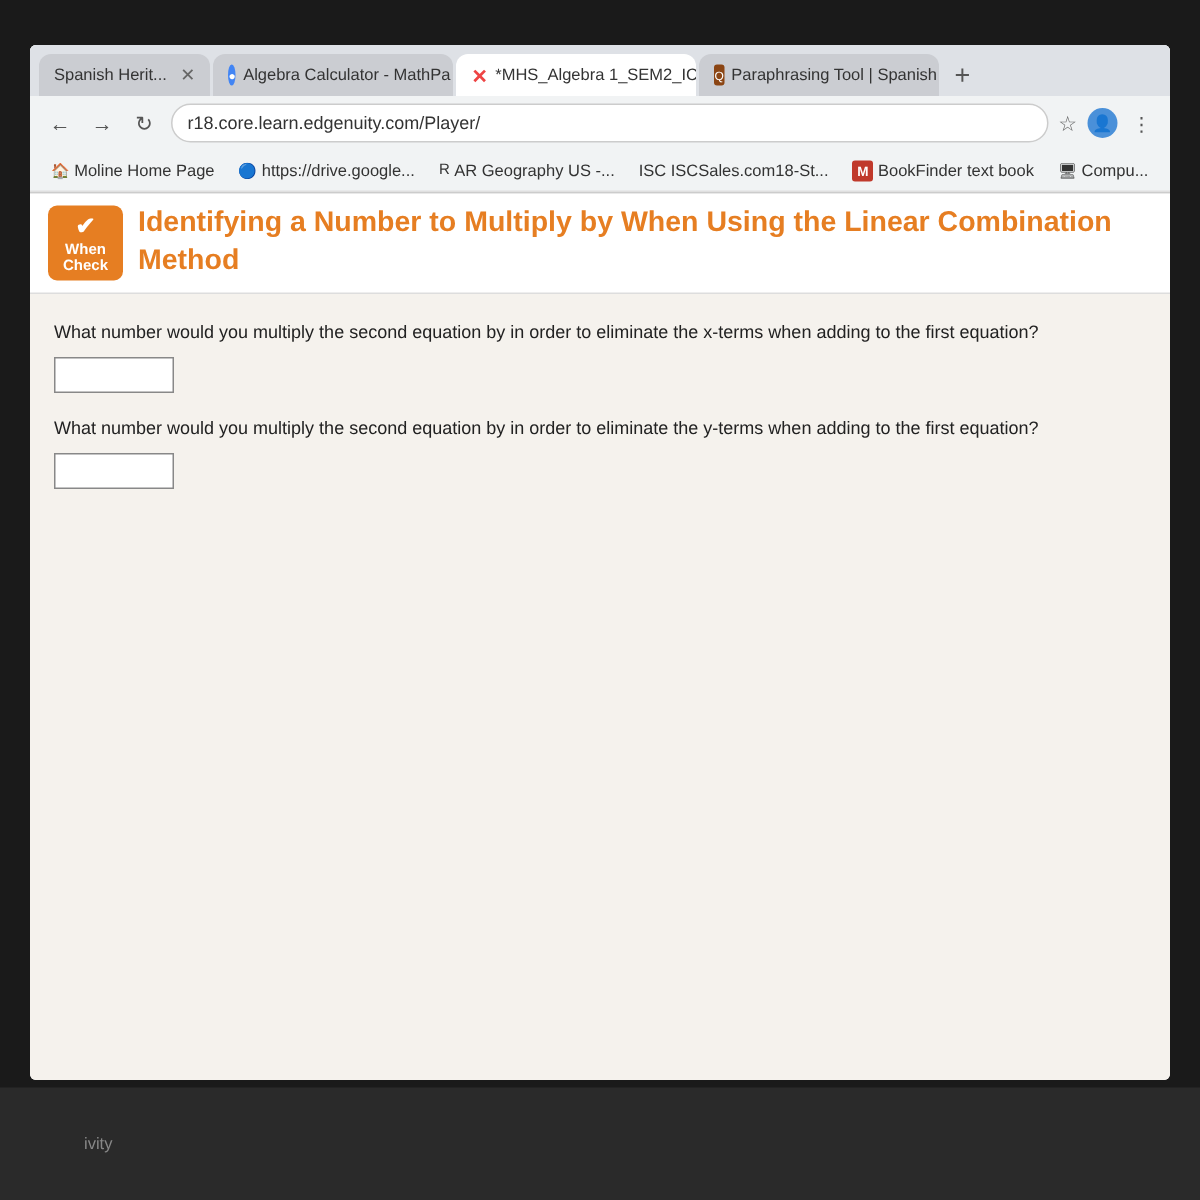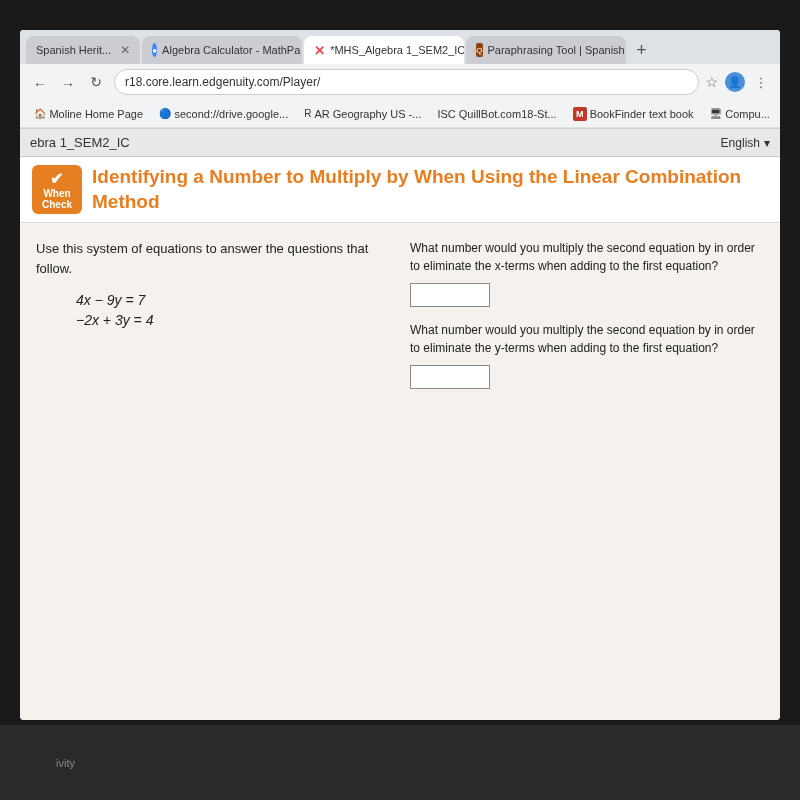--- a/index.html
+++ b/index.html
@@ -425,69 +425,55 @@
       </div>
     </div>
 
     <div class="bookmarks-bar">
       <div class="bookmark-item">
         <span class="bm-icon">🏠</span>
         <span>Moline Home Page</span>
       </div>
       <div class="bookmark-item">
         <span class="bm-icon">🔵</span>
-        <span>second://drive.google...</span>
+        <span>https://drive.google...</span>
       </div>
       <div class="bookmark-item">
         <span class="bm-icon">R</span>
         <span>AR Geography US -...</span>
       </div>
       <div class="bookmark-item">
         <span class="bm-icon" style="font-size:11px;">ISC</span>
-        <span>QuillBot.com18-St...</span>
+        <span>ISCSales.com18-St...</span>
       </div>
       <div class="bookmark-item">
         <span class="favicon-m">M</span>
         <span>BookFinder text book</span>
       </div>
       <div class="bookmark-item">
         <span class="bm-icon">🖥</span>
         <span>Compu...</span>
       </div>
     </div>
   </div>
 
   <div class="page-content">
 
-    <div class="site-header">
-      <span>ebra 1_SEM2_IC</span>
-      <div class="site-header-right">
-        <span>English</span>
-        <span>▾</span>
-      </div>
-    </div>
 
     <div class="course-header">
       <div class="quick-check-badge">
         <span class="check-icon">✔</span>
         <span>When</span>
         <span>Check</span>
       </div>
       <h1 class="lesson-title">Identifying a Number to Multiply by When Using the Linear Combination Method</h1>
     </div>
 
     <div class="main-content">
 
-      <div class="left-panel">
-        <p class="intro-text">Use this system of equations to answer the questions that follow.</p>
-        <div class="equation-block">
-          <p class="equation">4x − 9y = 7</p>
-          <p class="equation">−2x + 3y = 4</p>
-        </div>
-      </div>
 
       <div class="right-panel">
         <p class="question-text">What number would you multiply the second equation by in order to eliminate the x-terms when adding to the first equation?</p>
         <input class="answer-box" type="text" style="">
 
         <p class="question-text">What number would you multiply the second equation by in order to eliminate the y-terms when adding to the first equation?</p>
         <input class="answer-box" type="text" style="">
       </div>
 
     </div>

